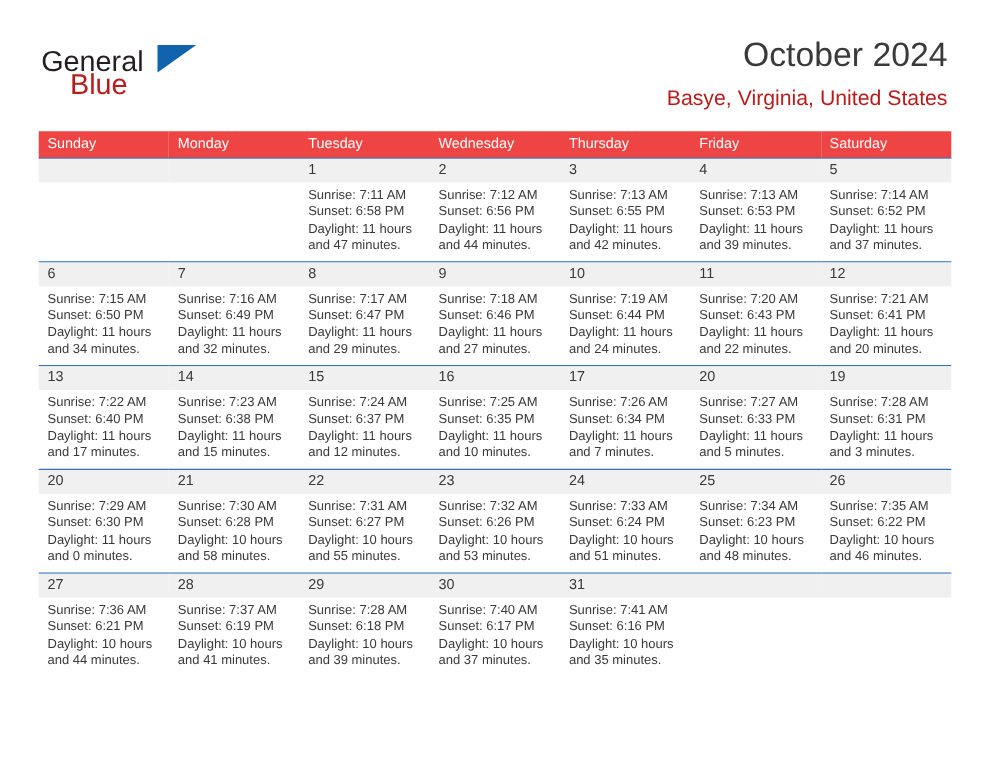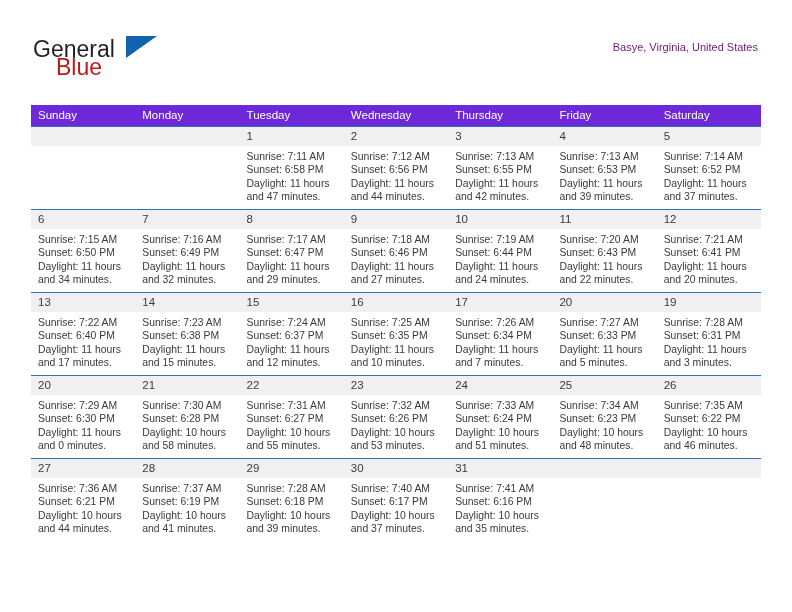--- a/index.html
+++ b/index.html
@@ -70,39 +70,39 @@
   }
   .cal-title {
     font-size: 27px;
     color: #3a3a3a;
     line-height: 32px;
     font-weight: normal;
     margin: 0;
     font-family: "Liberation Sans", sans-serif;
   }
   .cal-subtitle {
-    font-size: 11px;
-    color: #701a75;
+    font-size: 17px;
+    color: #b91c1c;
     line-height: 20px;
     margin: 9px 0 0 0;
     font-weight: normal;
     font-family: "Liberation Sans", sans-serif;
   }
 
   
   .calendar {
     position: absolute;
     left: 31px;
     top: 105px;
     width: 730px;
     border-collapse: collapse;
     table-layout: fixed;
   }
   .calendar th {
-    background: #6d28d9;
+    background: #ef4444;
     color: #ffffff;
     font-weight: normal;
     font-size: 11.5px;
     text-align: left;
     padding: 4px 0 5px 7px;
     height: 11px;
     font-family: "Liberation Sans", sans-serif;
     border: none;
     margin-left: 47px;
   }
@@ -146,20 +146,21 @@
 
   <div class="header">
 
     <div class="brand">
       <span class="brand-general">General</span>
       <span class="brand-triangle"></span>
       <span class="brand-blue">Blue</span>
     </div>
 
     <div class="title-block">
+      <h1 class="cal-title">October 2024</h1>
       <h2 class="cal-subtitle">Basye, Virginia, United States</h2>
     </div>
 
   </div>
 
   <table class="calendar">
     <thead>
       <tr>
         <th>Sunday</th>
         <th>Monday</th>

